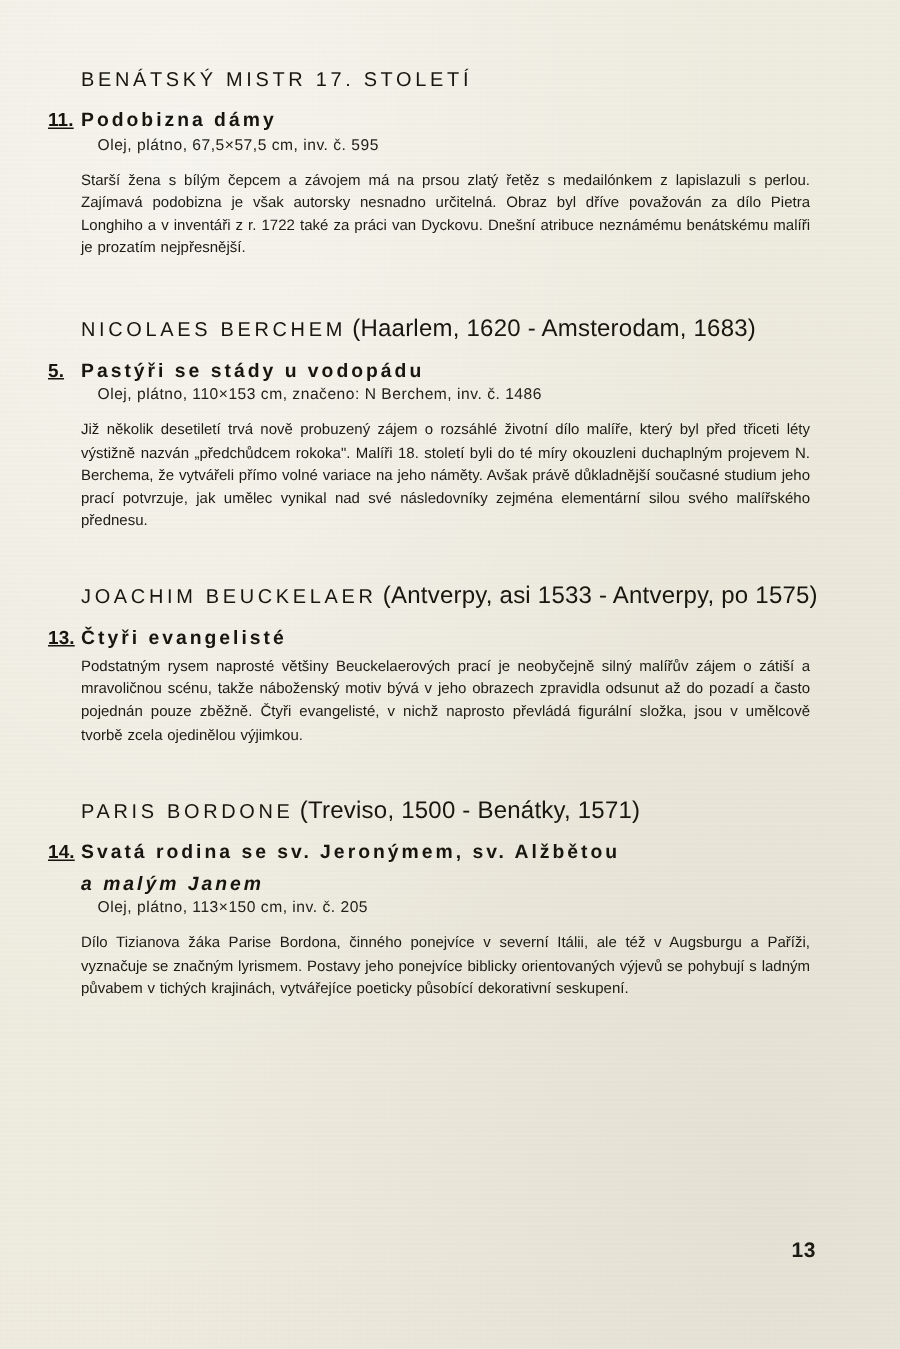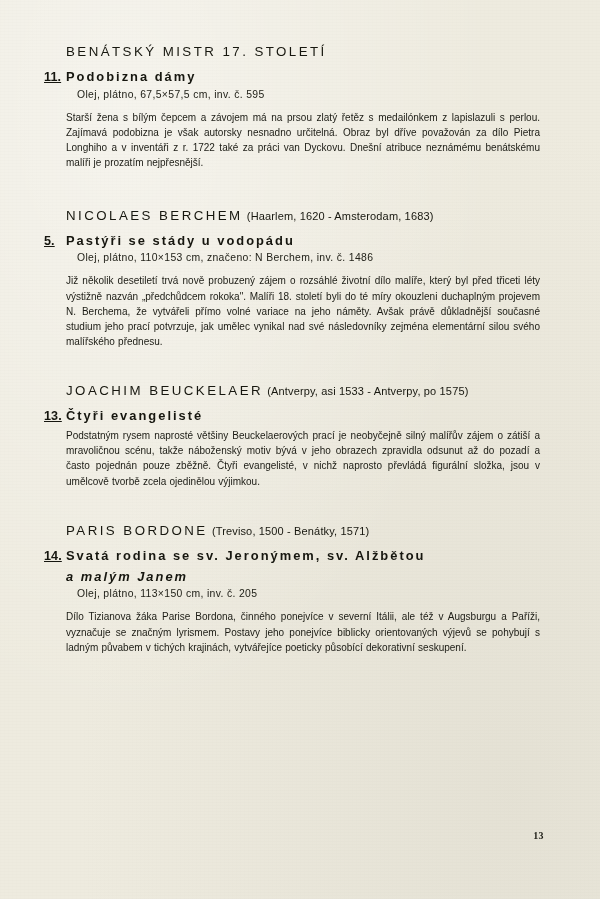--- a/index.html
+++ b/index.html
@@ -17,21 +17,21 @@
 
   .page {
     position: relative;
     width: 600px;
     height: 899px;
     background:
       radial-gradient(ellipse at 20% 12%, rgba(255,255,255,0.45) 0%, rgba(255,255,255,0) 55%),
       radial-gradient(ellipse at 85% 88%, rgba(190,186,170,0.20) 0%, rgba(255,255,255,0) 60%),
       #eeebdf;
     box-sizing: border-box;
-    padding: 44px 56px 20px 44px;
+    padding: 44px 56px 20px 32px;
   }
 
   .grain {
     position: absolute;
     inset: 0;
     pointer-events: none;
     opacity: 0.30;
     background-image:
       repeating-linear-gradient(0deg, rgba(140,136,120,0.055) 0px, rgba(140,136,120,0.055) 1px, rgba(0,0,0,0) 1px, rgba(0,0,0,0) 3px),
       repeating-linear-gradient(90deg, rgba(150,146,128,0.05) 0px, rgba(150,146,128,0.05) 1px, rgba(0,0,0,0) 1px, rgba(0,0,0,0) 4px);
@@ -50,21 +50,21 @@
     color: #17170f;
     white-space: nowrap;
   }
   .artist-name {
     font-weight: 400;
     letter-spacing: 2.45px;
     font-size: 13.3px;
   }
   .artist-dates {
     letter-spacing: 0.15px;
-    font-size: 11px;
+    font-size: 16px;
   }
 
   
   .work-title-line {
     display: flex;
     align-items: baseline;
     margin: 0 0 3px 0;
   }
   .work-num {
     font-weight: bold;
@@ -114,26 +114,25 @@
 
   .entry { margin-bottom: 26px; }
   .entry.first { margin-bottom: 29px; }
   .entry.last { margin-bottom: 0; }
   .block-gap { height: 8px; }
 
   .page-number {
     position: absolute;
     right: 56px;
     bottom: 58px;
-    font-size: 10px;
+    font-size: 14px;
     font-weight: bold;
     letter-spacing: 0.4px;
     color: #1c1c15;
     z-index: 3;
-    font-family: Liberation Serif, serif;
   }
 </style>
 </head>
 <body>
 
 <div class="page">
   <div class="grain"></div>
 
   <div class="content">
 

